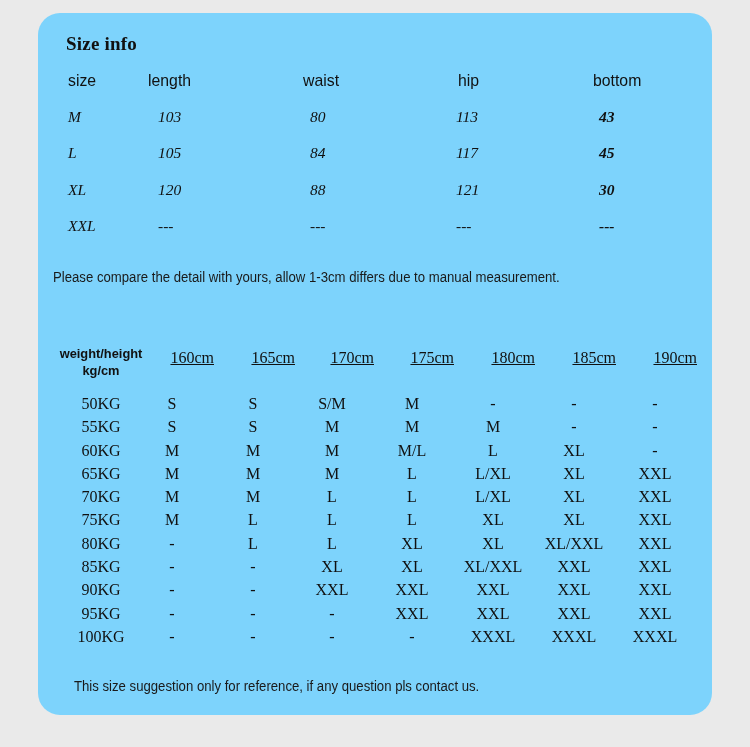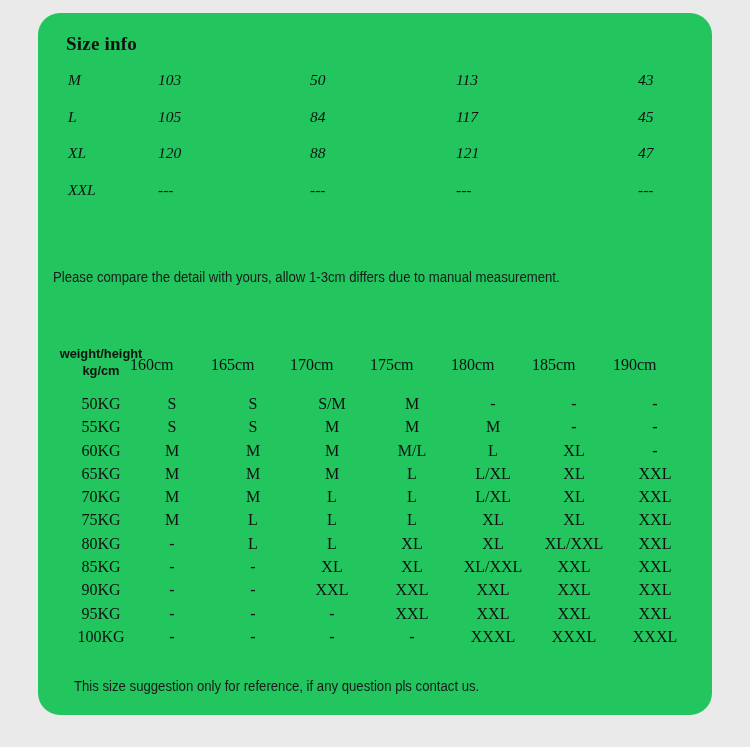--- a/index.html
+++ b/index.html
@@ -17,21 +17,21 @@
     position: relative;
     width: 750px;
     height: 747px;
   }
   .card {
     position: absolute;
     left: 38px;
     top: 13px;
     width: 674px;
     height: 702px;
-    background: #22c55e;
+    background: #7dd3fc;
     border-radius: 22px;
   }
   .inner {
     position: absolute;
     left: 0;
     top: 0;
     width: 674px;
     height: 702px;
   }
 
@@ -105,21 +105,21 @@
   .si-c0 { left: 30px; transform-origin: left center; }
   .si-c1 { left: 110px; transform-origin: left center; }
   .si-c2 { left: 265px; transform-origin: left center; }
   .si-c3 { left: 420px; transform-origin: left center; }
   .si-c4 { left: 555px; transform-origin: left center; }
 
   .si-body .si-c0 { left: 30px; }
   .si-body .si-c1 { left: 120px; }
   .si-body .si-c2 { left: 272px; }
   .si-body .si-c3 { left: 418px; }
-  .si-body .si-c4 { left: 600px; }
+  .si-body .si-c4 { left: 561px; font-weight: bold; }
 
   
   #recommended-table {
     position: absolute;
     left: 0;
     top: 330px;
     width: 748px;
     font-family: "Liberation Serif", serif;
     color: #111111;
   }
@@ -136,26 +136,27 @@
     font-family: "Liberation Sans", sans-serif;
     font-size: 13.5px;
     font-weight: bold;
     line-height: 17px;
     color: #111111;
     transform: scaleX(0.95);
     transform-origin: center top;
   }
   .rec-colhead {
     position: absolute;
-    top: 13px;
+    top: 6px;
     width: 84px;
     margin-left: -42px;
-    text-align: left;
+    text-align: right;
     font-size: 16px;
     white-space: nowrap;
+    text-decoration: underline;
   }
   .rec-row {
     position: relative;
     height: 23.3px;
   }
   .rec-wcell {
     position: absolute;
     left: 8px;
     top: 0;
     width: 110px;
@@ -176,43 +177,50 @@
 </head>
 <body>
 
 <div id="root">
   <div class="card">
     <div class="inner">
 
       <div class="section-title" id="title-size-info">Size info</div>
 
       <div id="size-info-table">
+        <div class="si-row si-head">
+          <div class="si-cell si-c0">size</div>
+          <div class="si-cell si-c1">length</div>
+          <div class="si-cell si-c2">waist</div>
+          <div class="si-cell si-c3">hip</div>
+          <div class="si-cell si-c4">bottom</div>
+        </div>
 
         <div class="si-row si-body">
           <div class="si-cell si-c0">M</div>
           <div class="si-cell si-c1">103</div>
-          <div class="si-cell si-c2">50</div>
+          <div class="si-cell si-c2">80</div>
           <div class="si-cell si-c3">113</div>
           <div class="si-cell si-c4">43</div>
         </div>
 
         <div class="si-row si-body">
           <div class="si-cell si-c0">L</div>
           <div class="si-cell si-c1">105</div>
           <div class="si-cell si-c2">84</div>
           <div class="si-cell si-c3">117</div>
           <div class="si-cell si-c4">45</div>
         </div>
 
         <div class="si-row si-body">
           <div class="si-cell si-c0">XL</div>
           <div class="si-cell si-c1">120</div>
           <div class="si-cell si-c2">88</div>
           <div class="si-cell si-c3">121</div>
-          <div class="si-cell si-c4">47</div>
+          <div class="si-cell si-c4">30</div>
         </div>
 
         <div class="si-row si-body">
           <div class="si-cell si-c0">XXL</div>
           <div class="si-cell si-c1">---</div>
           <div class="si-cell si-c2">---</div>
           <div class="si-cell si-c3">---</div>
           <div class="si-cell si-c4">---</div>
         </div>
       </div>

